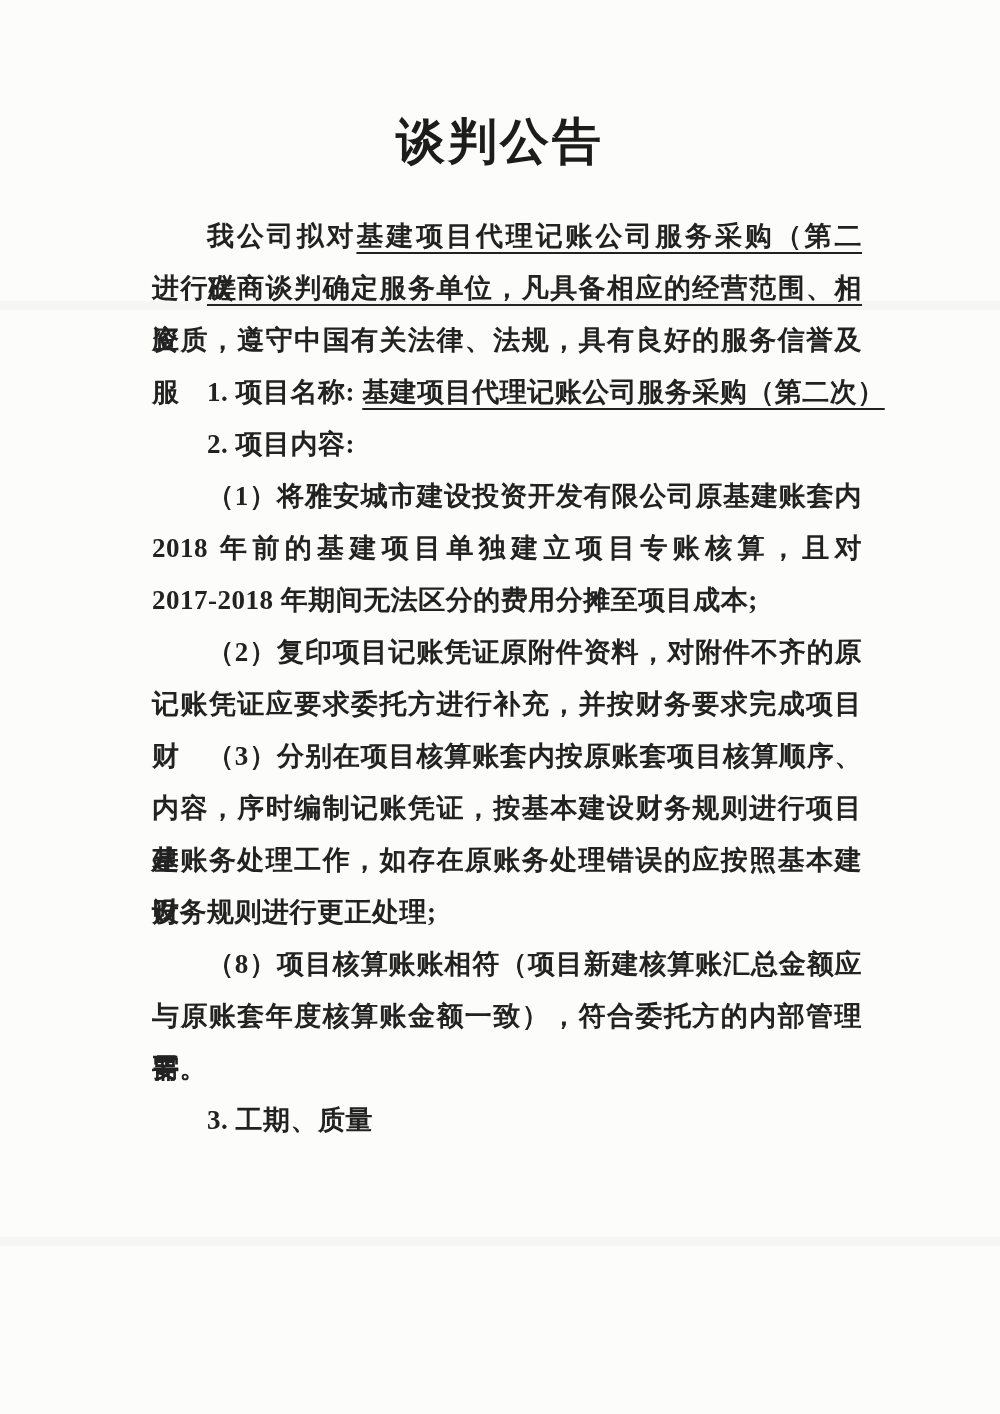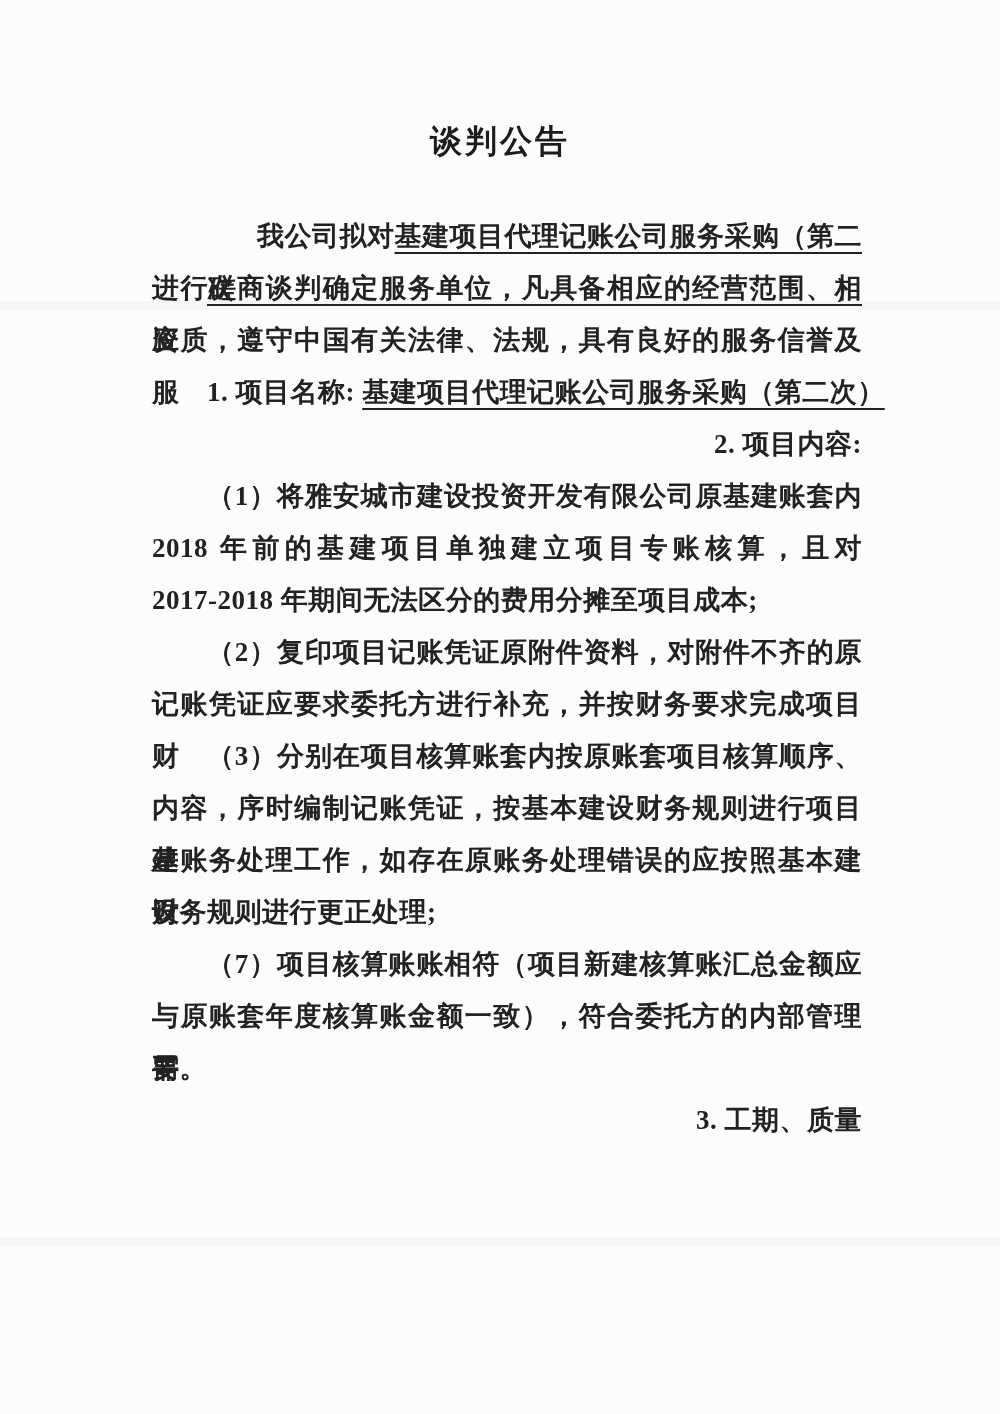--- a/index.html
+++ b/index.html
@@ -20,21 +20,21 @@
     background: rgba(110,110,110,0.045);
     pointer-events: none;
   }
   .scan-band.b1 { top: 301px; }
   .scan-band.b2 { top: 1237px; }
   .title {
     padding-top: 118px;
     text-align: center;
     font-family: "Liberation Sans", sans-serif;
     font-weight: 700;
-    font-size: 32px;
+    font-size: 49px;
     letter-spacing: 3px;
     line-height: 46px;
     color: #1c1c1c;
   }
   .doc-body {
     margin: 46px auto 0 152px;
     width: 710px;
     font-size: 27px;
     color: var(--ink);
   }
@@ -45,21 +45,21 @@
     line-height: 52px;
     white-space: nowrap;
     letter-spacing: 0.5px;
     font-weight: bold;
   }
   .line.j {
     white-space: normal;
     text-align: justify;
     text-align-last: justify;
   }
-  .line.indent { padding-left: 55px; text-align: right; }
+  .line.indent { padding-left: 55px; }
   .u {
     text-decoration: underline;
     text-underline-offset: 7px;
     text-decoration-thickness: 1.5px;
   }
 </style>
 </head>
 <body>
 
 <div class="page">
@@ -87,21 +87,21 @@
         <div class="line indent j"><span>（2）复印项目记账凭证原附件资料，对附件不齐的原</span></div>
         <div class="line j"><span>记账凭证应要求委托方进行补充，并按财务要求完成项目财</span></div>
       </div>
       <div class="para">
         <div class="line indent j"><span>（3）分别在项目核算账套内按原账套项目核算顺序、</span></div>
         <div class="line j"><span>内容，序时编制记账凭证，按基本建设财务规则进行项目基</span></div>
         <div class="line j"><span>建账务处理工作，如存在原账务处理错误的应按照基本建设</span></div>
         <div class="line"><span>财务规则进行更正处理;</span></div>
       </div>
       <div class="para">
-        <div class="line indent j"><span>（7）项目核算账账相符（项目新建核算账汇总金额应</span></div>
+        <div class="line indent j"><span>（8）项目核算账账相符（项目新建核算账汇总金额应</span></div>
         <div class="line j"><span>与原账套年度核算账金额一致），符合委托方的内部管理需</span></div>
         <div class="line"><span>要。</span></div>
       </div>
       <div class="para">
         <div class="line indent"><span>3. 工期、质量</span></div>
       </div>
     </div>
 </div>
 
 </body></html>

